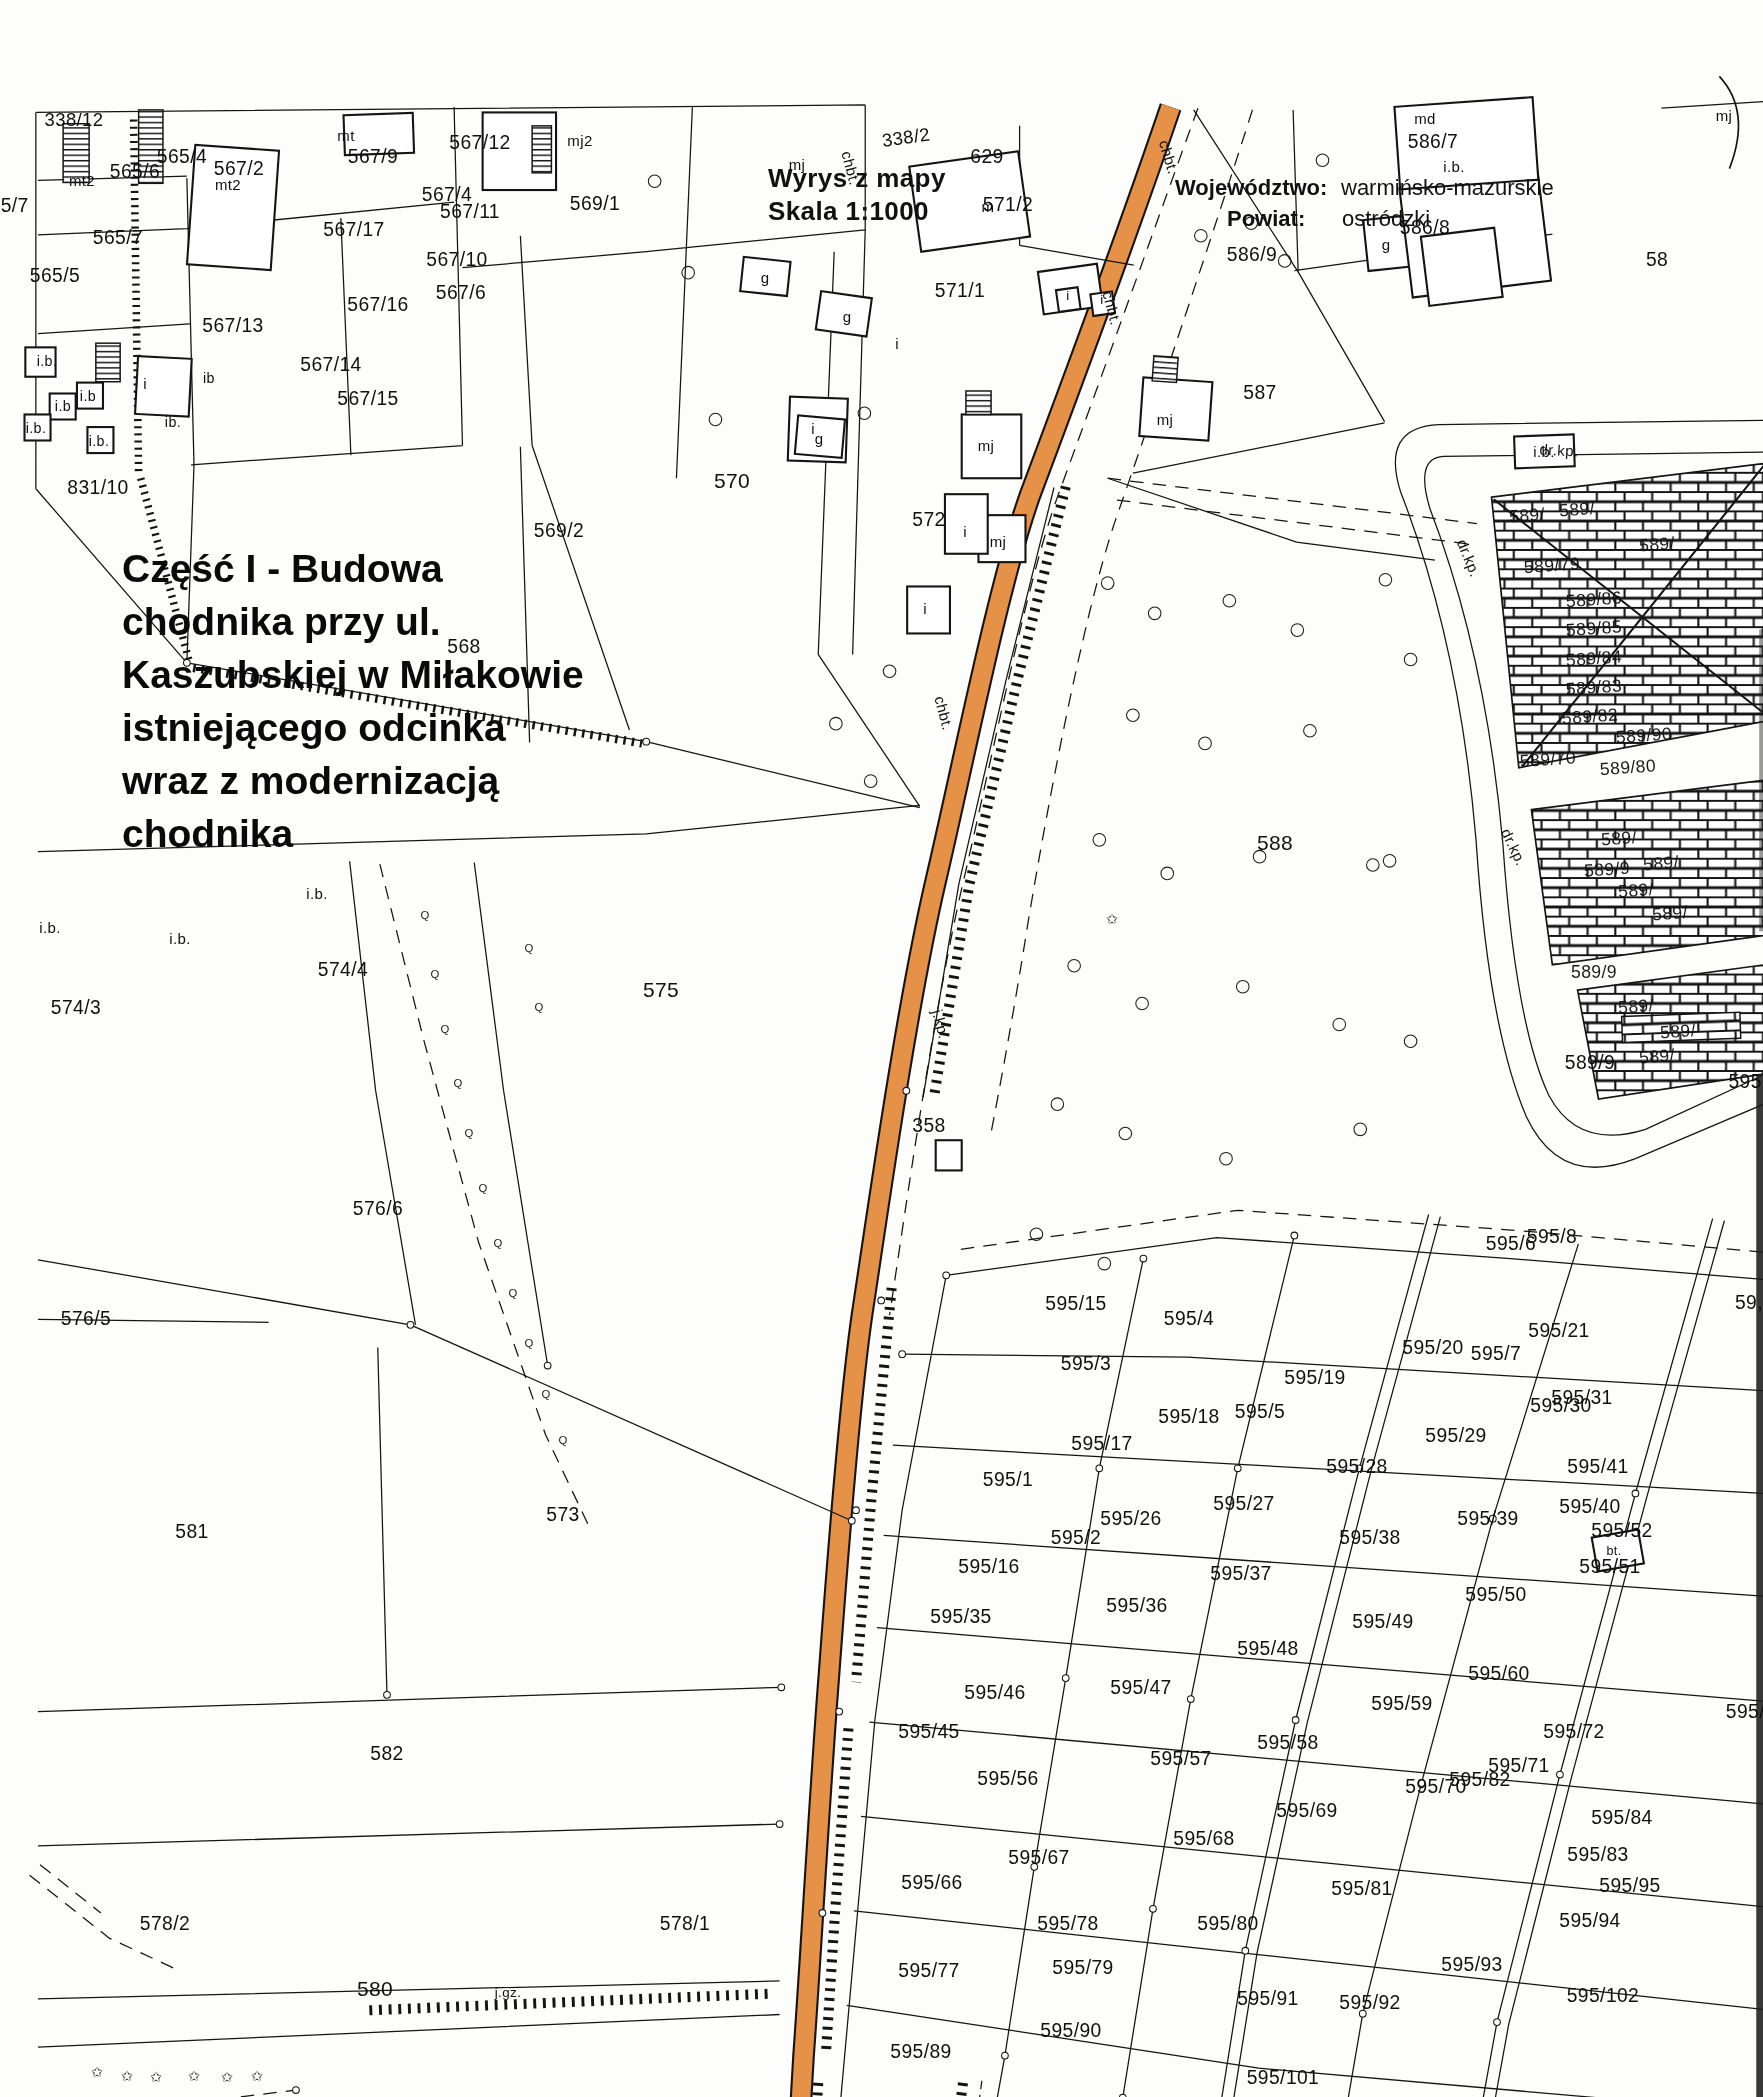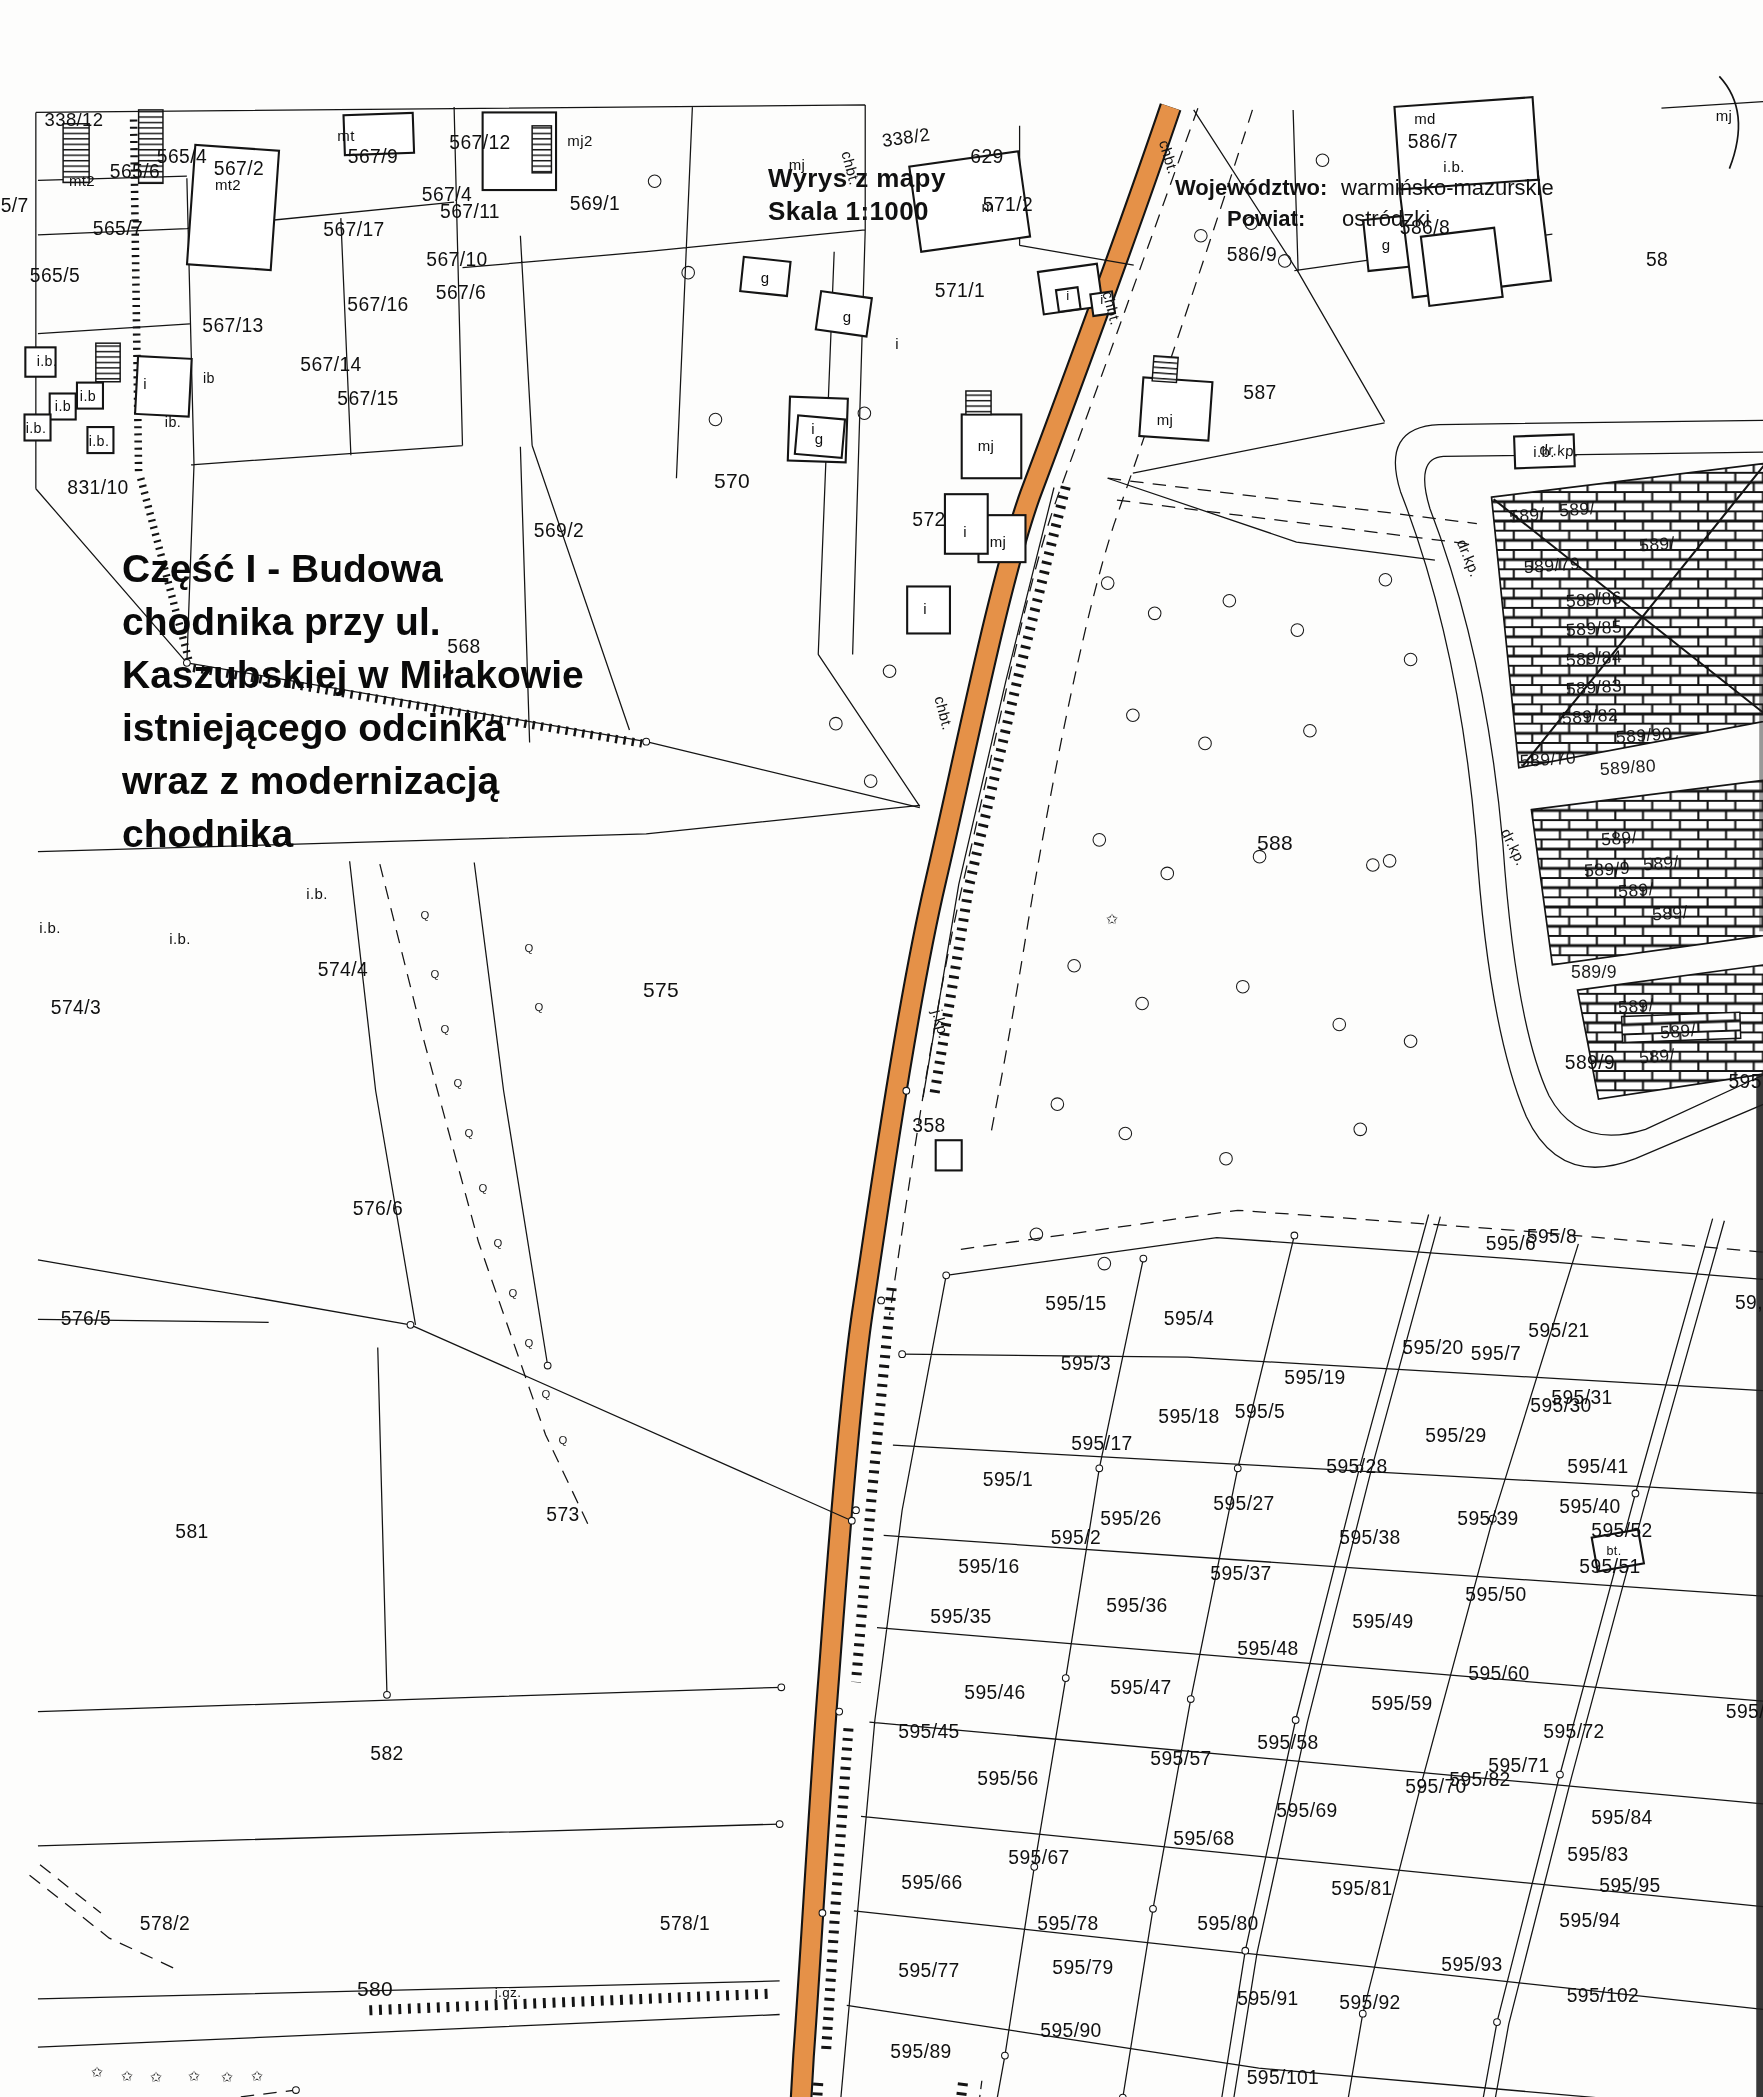--- a/index.html
+++ b/index.html
@@ -240,21 +240,21 @@
       <span class="map-label" style="left: 447px; top: 195px; transform: translate(-50%, -50%);">567/4</span>
       <span class="map-label" style="left: 470px; top: 212px; transform: translate(-50%, -50%);">567/11</span>
       <span class="map-label" style="left: 354px; top: 230px; transform: translate(-50%, -50%);">567/17</span>
       <span class="map-label" style="left: 457px; top: 260px; transform: translate(-50%, -50%);">567/10</span>
       <span class="map-label" style="left: 461px; top: 293px; transform: translate(-50%, -50%);">567/6</span>
       <span class="map-label" style="left: 378px; top: 305px; transform: translate(-50%, -50%);">567/16</span>
       <span class="map-label" style="left: 233px; top: 326px; transform: translate(-50%, -50%);">567/13</span>
       <span class="map-label" style="left: 331px; top: 365px; transform: translate(-50%, -50%);">567/14</span>
       <span class="map-label" style="left: 368px; top: 399px; transform: translate(-50%, -50%);">567/15</span>
       <span class="map-label" style="left: 14.7px; top: 206px; transform: translate(-50%, -50%);">5/7</span>
-      <span class="map-label" style="left: 118px; top: 229px; transform: translate(-50%, -50%);">565/7</span>
+      <span class="map-label" style="left: 118px; top: 238px; transform: translate(-50%, -50%);">565/7</span>
       <span class="map-label" style="left: 55px; top: 276px; transform: translate(-50%, -50%);">565/5</span>
       <span class="map-label" style="left: 98px; top: 488px; transform: translate(-50%, -50%);">831/10</span>
       <span class="map-label" style="left: 595px; top: 204px; transform: translate(-50%, -50%);">569/1</span>
       <span class="map-label" style="left: 559px; top: 531px; transform: translate(-50%, -50%);">569/2</span>
       <span class="map-label" style="left: 732px; top: 480px; font-size: 21px; transform: translate(-50%, -50%);">570</span>
       <span class="map-label" style="left: 464px; top: 647px; transform: translate(-50%, -50%);">568</span>
       <span class="map-label" style="left: 960px; top: 291px; transform: translate(-50%, -50%);">571/1</span>
       <span class="map-label" style="left: 1008px; top: 205px; transform: translate(-50%, -50%);">571/2</span>
       <span class="map-label" style="left: 988px; top: 206px; font-size: 15px; transform: translate(-50%, -50%);">m</span>
       <span class="map-label" style="left: 929px; top: 520px; transform: translate(-50%, -50%);">572</span>

